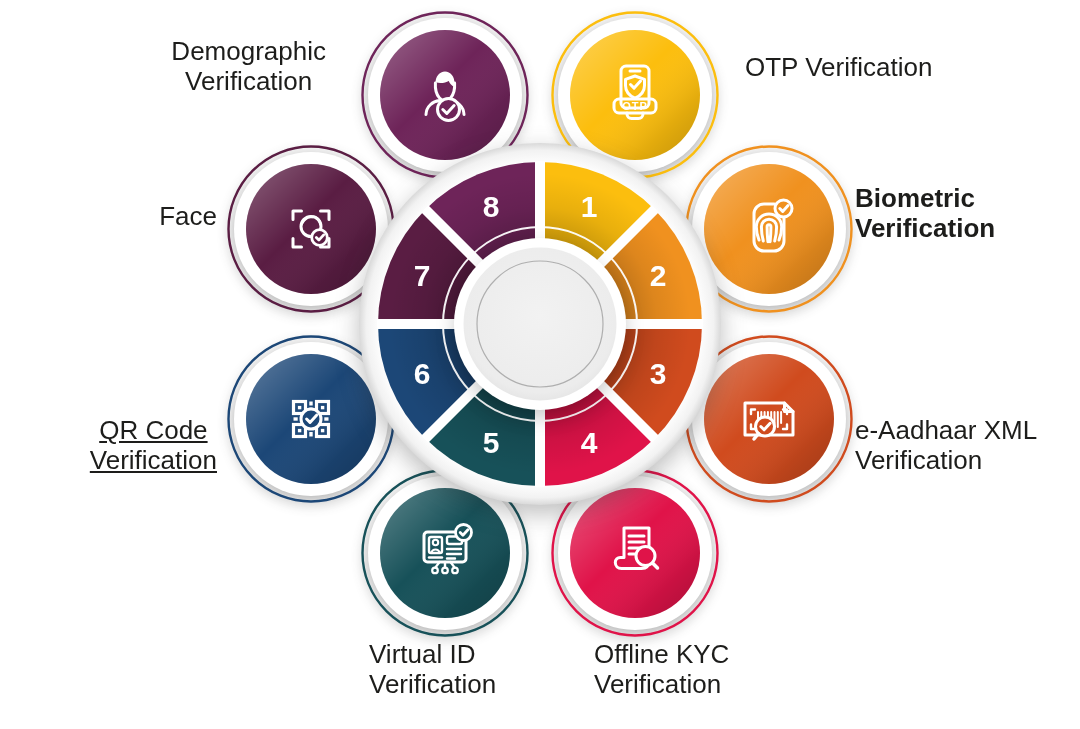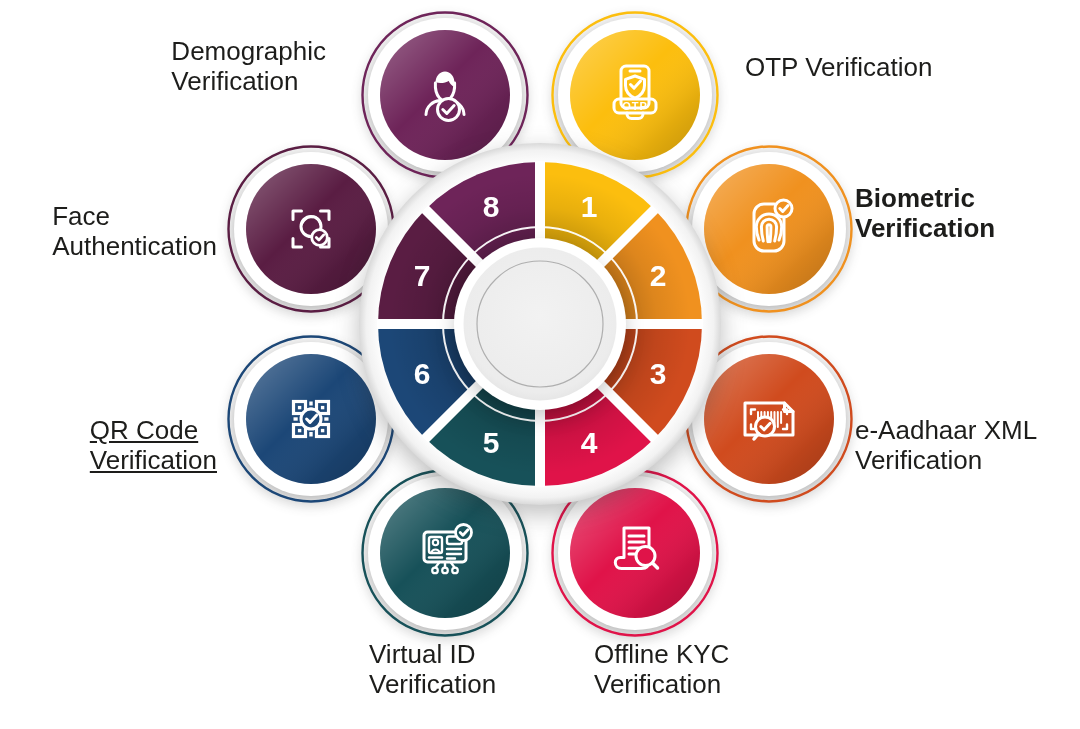--- a/index.html
+++ b/index.html
@@ -9,21 +9,21 @@
   }
   svg{position:absolute;left:0;top:0;}
   .node{filter:drop-shadow(0 4px 5px rgba(40,40,40,.32));}
   .wheel{filter:drop-shadow(0 9px 12px rgba(40,40,40,.30));}
   .hub{filter:drop-shadow(0 8px 9px rgba(0,0,0,.20));}
   .lbl{
     position:absolute;font-size:26px;line-height:30px;color:#1d1d1b;
     white-space:nowrap;letter-spacing:0;
   }
   .lbl span{display:block;}
-  .lbl.right{text-align:left;}
+  .lbl.right{text-align:center;}
 </style>
 </head>
 <body>
 
 <div id="canvas">
 
 <svg width="1080" height="729" viewBox="0 0 1080 729">
   <defs>
     <radialGradient id="rim" gradientUnits="userSpaceOnUse" cx="540" cy="324" r="181">
       <stop offset="0.88" stop-color="#FFFFFF"></stop>
@@ -249,16 +249,15 @@
     <span>Verification</span>
   </div>
 
   <div class="lbl right" style="right:863px;top:415px;text-decoration:underline;">
     <span>QR Code</span>
     <span>Verification</span>
   </div>
 
   <div class="lbl right" style="right:863px;top:201px;">
     <span>Face</span>
-    <span>Authentication</span>
   </div>
 
 </div>
 
 </body></html>

